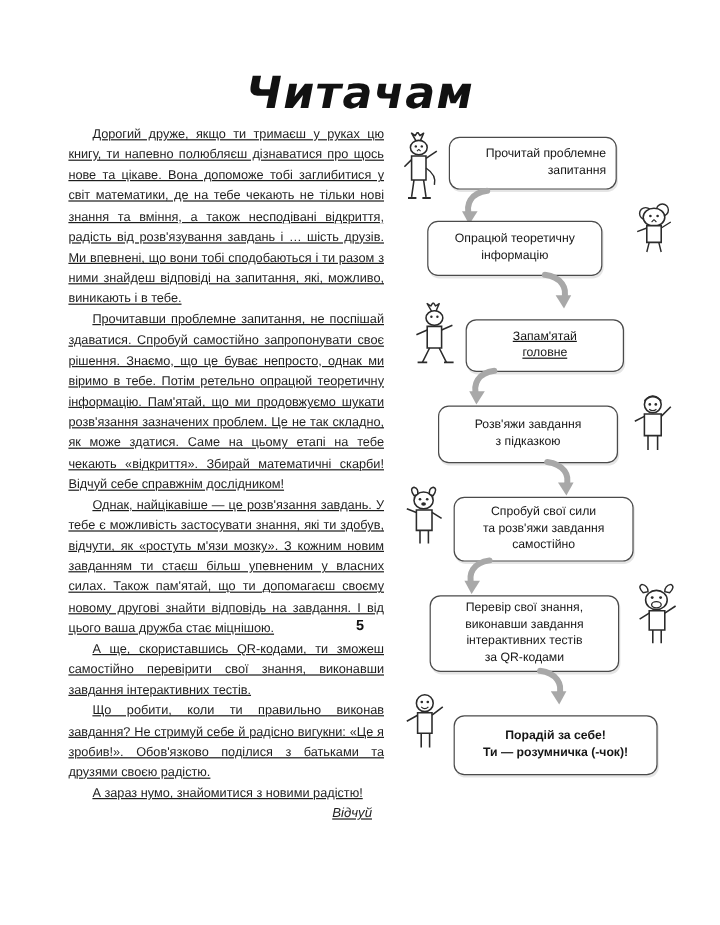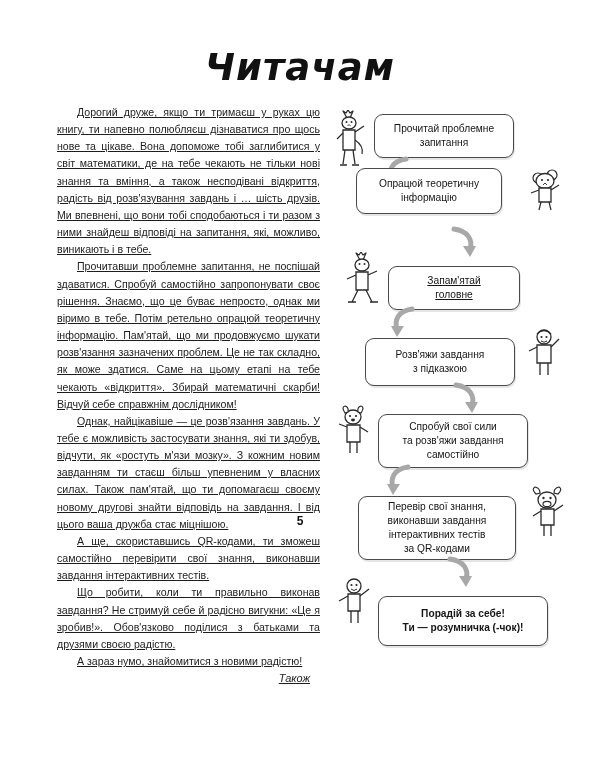--- a/index.html
+++ b/index.html
@@ -13,21 +13,21 @@
     font-family: "Liberation Sans", sans-serif;
     color: #1b1b1b;
     overflow: hidden;
     position: relative;
   }
   .page {
     position: relative;
     width: 600px;
     height: 550px;
     box-sizing: border-box;
-    padding: 4px;
+    padding: 14px;
   }
   .title {
     text-align: center;
     font-family: "DejaVu Sans", sans-serif;
     font-size: 37px;
     font-weight: bold;
     font-style: italic;
     letter-spacing: 1px;
     color: #111;
     margin: 0;
@@ -129,42 +129,42 @@
 
   <div class="content">
 
     <div class="textcol">
       <p>Дорогий друже, якщо ти тримаєш у руках цю книгу, ти напевно полюбляєш дізнаватися про щось нове та цікаве. Вона допоможе тобі заглибитися у світ математики, де на тебе чекають не тільки нові знання та вміння, а також несподівані відкриття, радість від розв'язування завдань і … шість друзів. Ми впевнені, що вони тобі сподобаються і ти разом з ними знайдеш відповіді на запитання, які, можливо, виникають і в тебе.</p>
       <p>Прочитавши проблемне запитання, не поспішай здаватися. Спробуй самостійно запропонувати своє рішення. Знаємо, що це буває непросто, однак ми віримо в тебе. Потім ретельно опрацюй теоретичну інформацію. Пам'ятай, що ми продовжуємо шукати розв'язання зазначених проблем. Це не так складно, як може здатися. Саме на цьому етапі на тебе чекають «відкриття». Збирай математичні скарби! Відчуй себе справжнім дослідником!</p>
       <p>Однак, найцікавіше — це розв'язання завдань. У тебе є можливість застосувати знання, які ти здобув, відчути, як «ростуть м'язи мозку». З кожним новим завданням ти стаєш більш упевненим у власних силах. Також пам'ятай, що ти допомагаєш своєму новому другові знайти відповідь на завдання. І від цього ваша дружба стає міцнішою.</p>
       <p>А ще, скориставшись QR-кодами, ти зможеш самостійно перевірити свої знання, виконавши завдання інтерактивних тестів.</p>
       <p>Що робити, коли ти правильно виконав завдання? Не стримуй себе й радісно вигукни: «Це я зробив!». Обов'язково поділися з батьками та друзями своєю радістю.</p>
       <p>А зараз нумо, знайомитися з новими радістю!</p>
-      <p class="signature">Також</p>
+      <p class="signature">Відчуй</p>
     </div>
 
     <div class="flow">
 
       <div class="mascot" style="left:4px; top:6px;">
         <svg width="34" height="62" viewBox="0 0 34 62">
           <path d="M13 8 l-4 -7 3 2 2 -3 2 3 3 -2 -3 7z" fill="#fff" stroke="#2b2b2b" stroke-width="1.3" stroke-linejoin="round"></path>
           <ellipse cx="15" cy="13" rx="7" ry="6" fill="#fff" stroke="#2b2b2b" stroke-width="1.3"></ellipse>
           <circle cx="12.5" cy="12" r="1" fill="#2b2b2b"></circle>
           <circle cx="17.5" cy="12" r="1" fill="#2b2b2b"></circle>
           <path d="M15 14.5 l-1.5 1.5 M15 14.5 l1.5 1.5" stroke="#2b2b2b" stroke-width="0.9" fill="none"></path>
           <path d="M9 20 h12 v20 h-12z" fill="#fff" stroke="#2b2b2b" stroke-width="1.3"></path>
           <path d="M21 22 l9 -6" stroke="#2b2b2b" stroke-width="1.3" fill="none"></path>
           <path d="M9 23 l-6 6" stroke="#2b2b2b" stroke-width="1.3" fill="none"></path>
           <path d="M11 40 l-2 14 M19 40 l2 14" stroke="#2b2b2b" stroke-width="1.3" fill="none"></path>
           <path d="M6 55 h7 M18 55 h7" stroke="#2b2b2b" stroke-width="1.6" fill="none"></path>
           <path d="M21 30 q9 6 7 14" stroke="#2b2b2b" stroke-width="1.2" fill="none"></path>
         </svg>
       </div>
 
-      <div class="node" style="left:44px; top:10px; width:140px; height:44px;">
+      <div class="node" style="left:44px; top:10px; width:140px; height:44px;text-align:right;">
         <div class="node-inner" style="white-space:pre-line;">Прочитай проблемне
 запитання</div>
       </div>
 
       <div class="arrow" style="left:52px; top:52px;">
         <svg width="34" height="34" viewBox="0 0 34 34">
           <path d="M24 3 C10 5, 6 14, 9 24" stroke="#a8a8a8" stroke-width="5" fill="none" stroke-linecap="round"></path>
           <path d="M3 20 l6 11 l7 -11z" fill="#a8a8a8"></path>
         </svg>
       </div>
@@ -176,21 +176,21 @@
           <ellipse cx="19" cy="15" rx="9" ry="7.5" fill="#fff" stroke="#2b2b2b" stroke-width="1.3"></ellipse>
           <circle cx="16" cy="14" r="1.1" fill="#2b2b2b"></circle>
           <circle cx="22" cy="14" r="1.1" fill="#2b2b2b"></circle>
           <path d="M19 17 l-2 2 M19 17 l2 2" stroke="#2b2b2b" stroke-width="0.9" fill="none"></path>
           <path d="M13 22 h12 v14 h-12z" fill="#fff" stroke="#2b2b2b" stroke-width="1.3"></path>
           <path d="M25 24 l8 -5 M13 24 l-8 3" stroke="#2b2b2b" stroke-width="1.2" fill="none"></path>
           <path d="M15 36 l-2 8 M23 36 l2 8" stroke="#2b2b2b" stroke-width="1.2" fill="none"></path>
         </svg>
       </div>
 
-      <div class="node" style="left:26px; top:64px; width:146px; height:46px;">
+      <div class="node" style="left:26px; top:80px; width:146px; height:46px;">
         <div class="node-inner" style="white-space:pre-line;">Опрацюй теоретичну
 інформацію</div>
       </div>
 
       <div class="arrow" style="left:116px; top:122px;">
         <svg width="34" height="34" viewBox="0 0 34 34">
           <path d="M8 3 C22 5, 27 14, 24 23" stroke="#a8a8a8" stroke-width="5" fill="none" stroke-linecap="round"></path>
           <path d="M17 20 l7 11 l6 -11z" fill="#a8a8a8"></path>
         </svg>
       </div>

